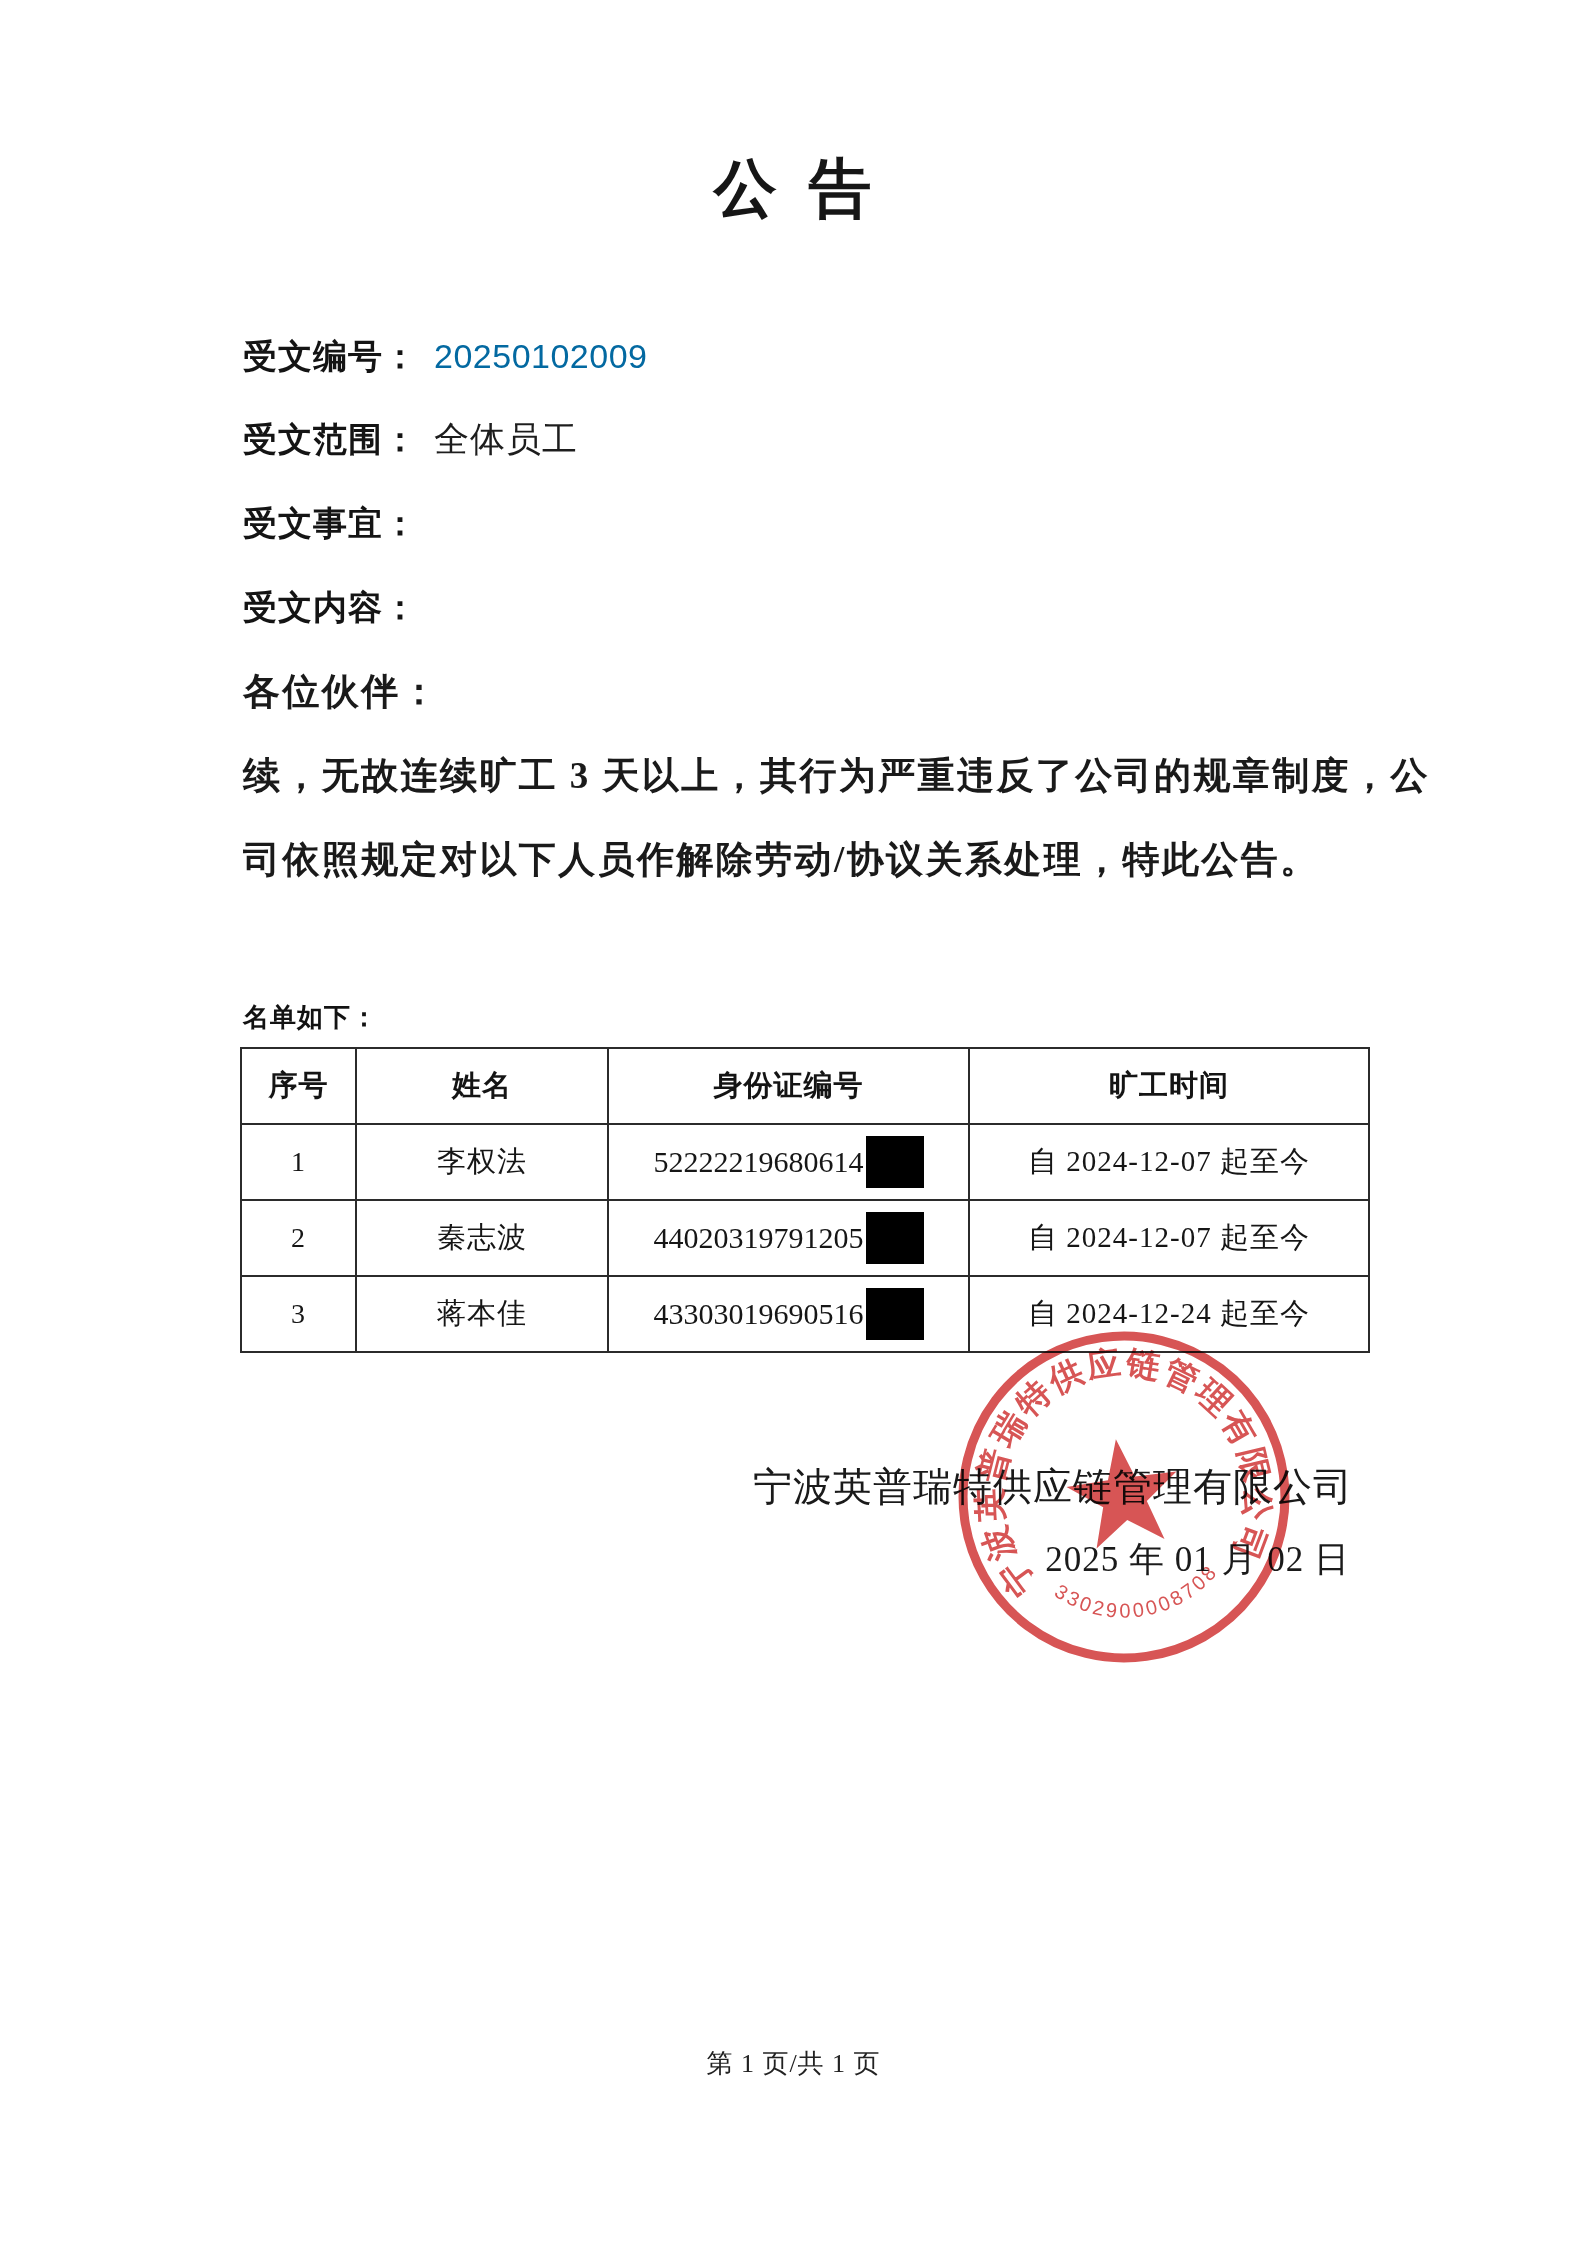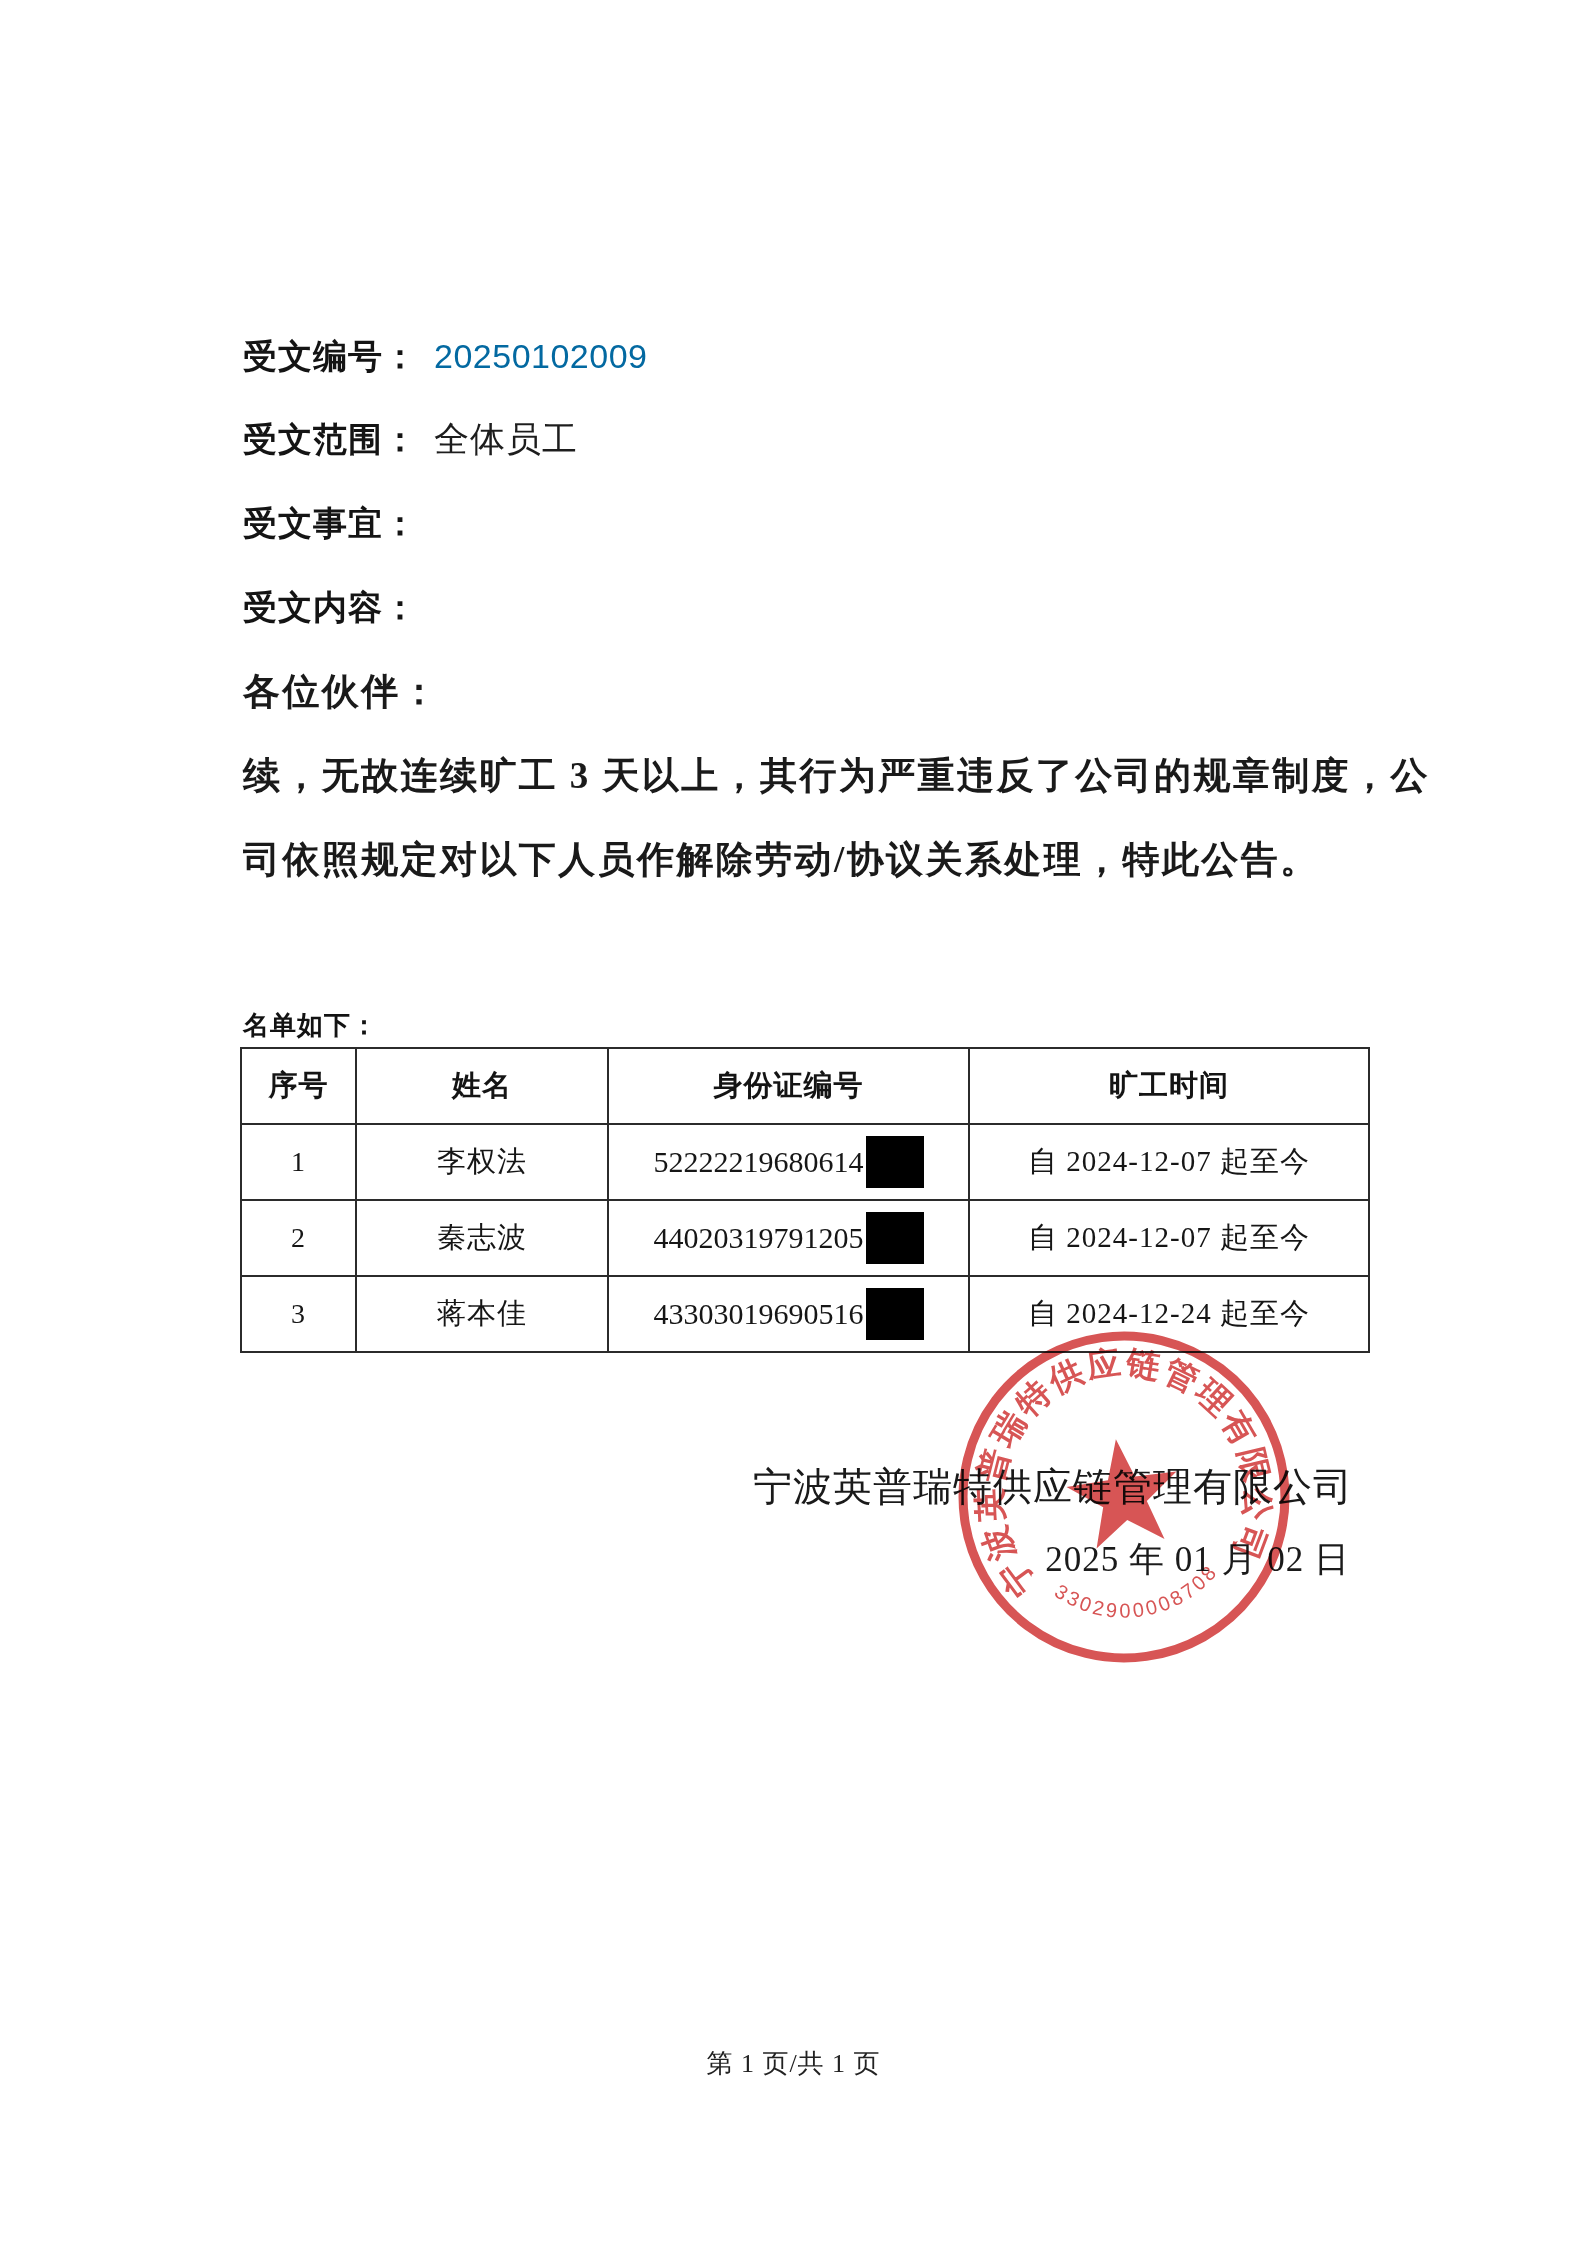--- a/index.html
+++ b/index.html
@@ -40,21 +40,21 @@
     font-size:34px;letter-spacing:0.5px;color:#0369a1;
   }
   .body-line{
     line-height:48px;height:48px;margin-bottom:36px;
     font-size:37px;letter-spacing:2.4px;white-space:nowrap;color:#1a1a1a;font-weight:bold;
   }
   .body-line.indent{ text-indent:72px; }
   
   .list-intro{
     position:absolute;top:1000px;left:243px;
-    font-size:26px;font-weight:bold;letter-spacing:1px;color:#121212;margin-top:8px;
+    font-size:26px;font-weight:bold;letter-spacing:1px;color:#121212;
   }
   
   .roster{
     position:absolute;top:1047px;left:240px;
     border-collapse:collapse;table-layout:fixed;
     width:1128px;
   }
   .roster col.c1{width:115px;}
   .roster col.c2{width:252px;}
   .roster col.c3{width:361px;}
@@ -95,20 +95,21 @@
   .footer{
     position:absolute;top:2046px;left:0;width:100%;
     text-align:center;font-size:26px;letter-spacing:1px;color:#222;
   }
 </style>
 </head>
 <body>
 
 <div class="page">
 
+  <div class="doc-title">公 告</div>
 
   <div class="doc-flow">
     <div class="field-row">
       <span class="field-label">受文编号：</span>
       <span class="field-value sans">20250102009</span>
     </div>
     <div class="field-row">
       <span class="field-label">受文范围：</span>
       <span class="field-value">全体员工</span>
     </div>

